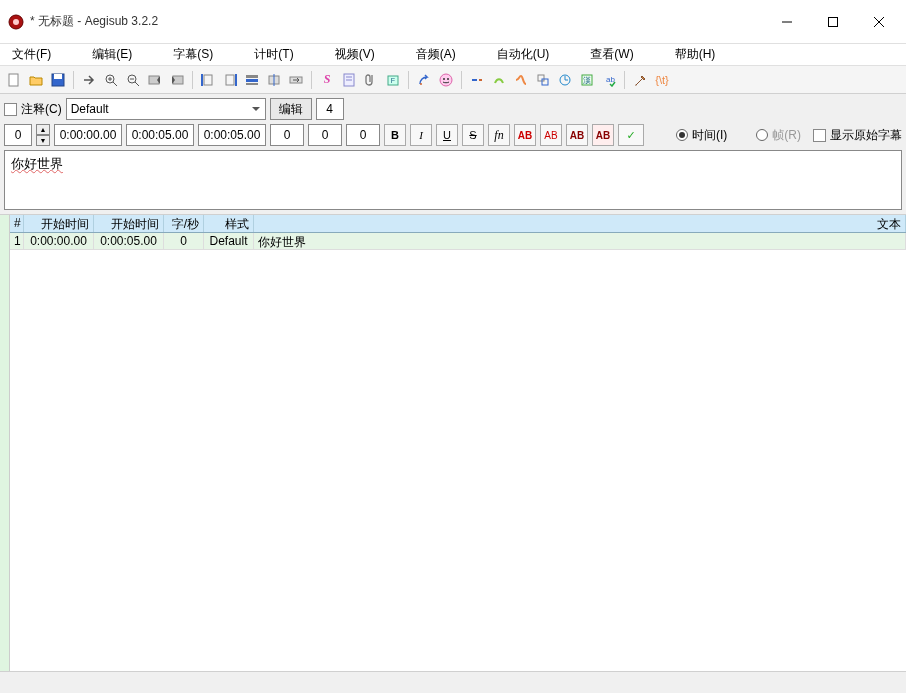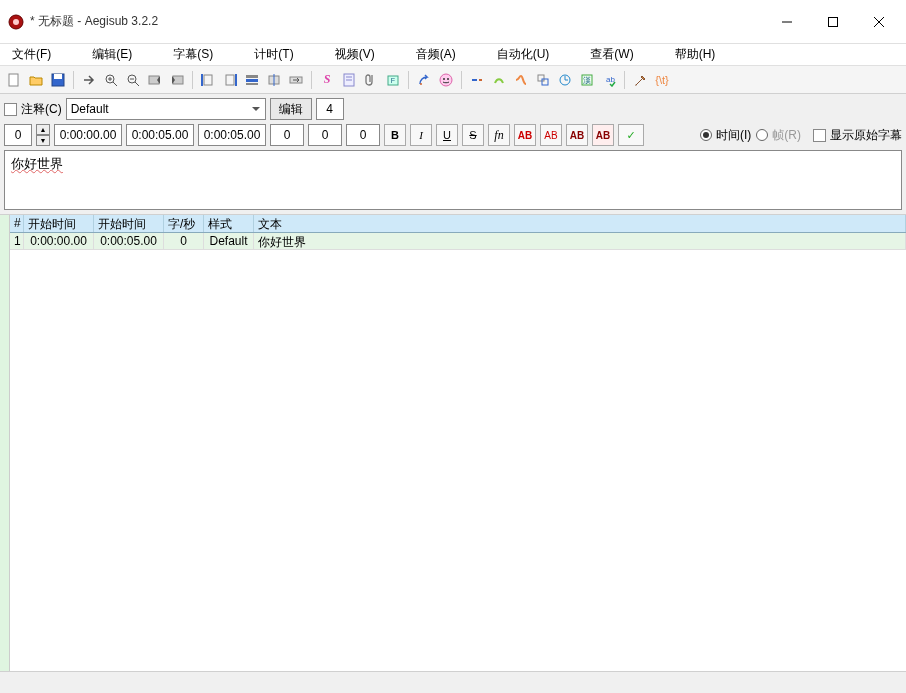--- a/index.html
+++ b/index.html
@@ -23,21 +23,21 @@
 .btn { border: 1px solid #888; background: #e8e8e8; height: 22px; padding: 0 8px; display: flex; align-items: center; cursor: pointer; }
 .sbtn { border: 1px solid #aaa; background: #f8f8f8; width: 22px; height: 22px; display: flex; align-items: center; justify-content: center; cursor: pointer; font-size: 11px; }
 .radio { width: 12px; height: 12px; border: 1px solid #666; border-radius: 50%; background: #fff; display: inline-flex; align-items: center; justify-content: center; cursor: pointer; }
 .radio.checked::after { content: ""; width: 6px; height: 6px; border-radius: 50%; background: #333; }
 .subtitle-text { border: 1px solid #888; background: #fff; min-height: 60px; padding: 4px 6px; width: 100%; font-size: 13px; }
 .subtitle-text .wavy { text-decoration: underline wavy #e06666; text-decoration-thickness: 1px; }
 .grid-area { flex: 1; display: flex; background: #fff; overflow: hidden; }
 .grid-gutter { width: 10px; background: #dff5e0; border-right: 1px solid #ccc; }
 .grid-main { flex: 1; display: flex; flex-direction: column; }
 .grid-head { display: flex; background: #cfe9f9; border-bottom: 1px solid #8ab; height: 18px; }
-.gh { padding: 1px 4px; border-right: 1px solid #b0d0e0; font-size: 12px; }
+.gh { padding: 1px 4px; border-right: 1px solid #b0d0e0; font-size: 12px; text-align: right; }
 .grid-row { display: flex; background: #e6f5e6; height: 17px; border-bottom: 1px solid #ddd; }
 .gc { padding: 1px 4px; border-right: 1px solid #ddd; font-size: 12px; text-align: center; }
 .gc.txt { text-align: left; }
 .grid-body { flex: 1; background: #fff; }
 .status-bar { height: 22px; background: #f0f0f0; border-top: 1px solid #d0d0d0; }
 .spin { display: flex; flex-direction: column; width: 14px; }
 .spin .sp { height: 11px; border: 1px solid #888; background: #eee; font-size: 7px; display: flex; align-items: center; justify-content: center; cursor: pointer; line-height: 1; }
 </style>
 </head>
 <body>
@@ -318,21 +318,21 @@
         <span>AB</span>
       </div>
     <div class="sbtn" style="color:#800;font-weight:bold;font-size:10px;background:#fee">
         <span>AB</span>
       </div>
     <div class="sbtn" style="color:#2a2;width:26px">
         <span>✓</span>
       </div>
     <div style="flex:1"></div>
     <span class="radio checked"></span>
-    <span style="margin-right:1px">时间(I)</span>
+    <span style="margin-right:25px">时间(I)</span>
     <span class="radio"></span>
     <span style="color:#999;margin-right:8px">帧(R)</span>
     <span class="chk"></span>
     <span>显示原始字幕</span>
   </div>
   <div class="row">
     <div class="subtitle-text"><span class="wavy">你好世界</span></div>
   </div>
 </div>
 

